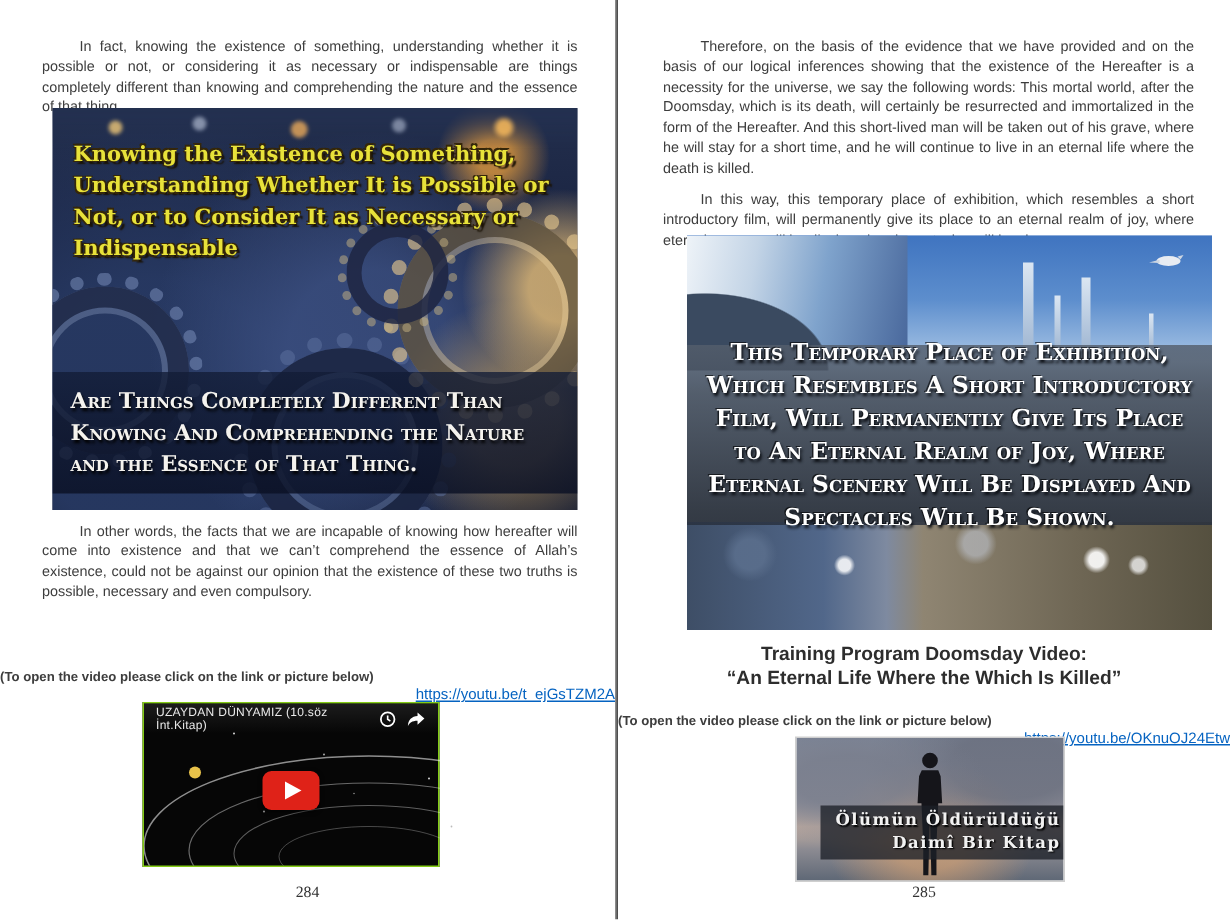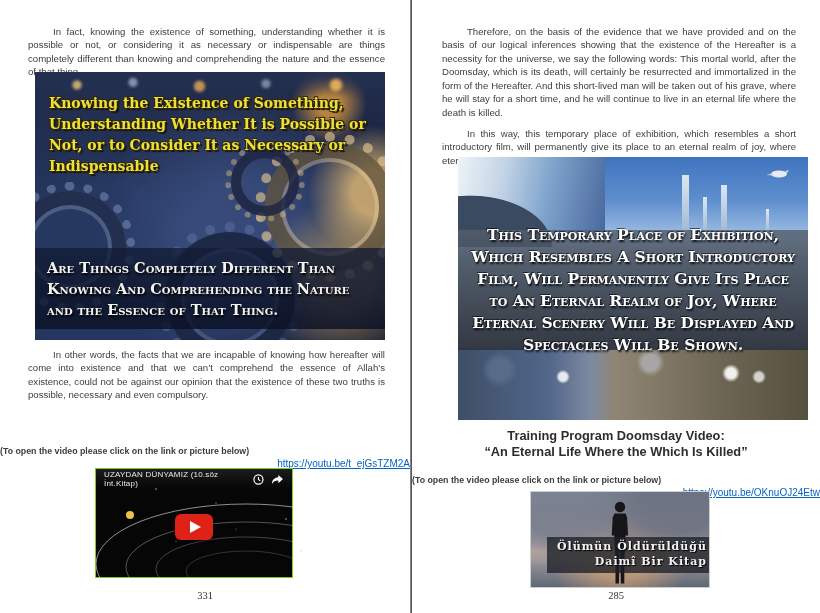--- a/index.html
+++ b/index.html
@@ -205,21 +205,21 @@
         </svg>
         <svg width="13" height="11" viewBox="0 0 14 12">
           <path d="M8 1 L13 5.5 L8 10 V7 C4 7 2 8.5 1 11 C1 6.5 4 3.8 8 3.6 Z" fill="#fff"></path>
         </svg>
       </div>
       <div class="playbtn">
           <div class="tri"></div>
         </div>
     </div>
 
-    <div class="page-num">331</div>
+    <div class="page-num">284</div>
   </div>
 
   <div class="divider"></div>
 
   <div class="page page-right">
     <div class="pr-pad">
       <p class="body-text">Therefore, on the basis of the evidence that we have provided and on the basis of our logical inferences showing that the existence of the Hereafter is a necessity for the universe, we say the following words: This mortal world, after the Doomsday, which is its death, will certainly be resurrected and immortalized in the form of the Hereafter. And this short-lived man will be taken out of his grave, where he will stay for a short time, and he will continue to live in an eternal life where the death is killed.</p>
       <p class="body-text" style="margin-top:8px;">In this way, this temporary place of exhibition, which resembles a short introductory film, will permanently give its place to an eternal realm of joy, where eternal scenery will be displayed and spectacles will be shown.</p>
     </div>
 

